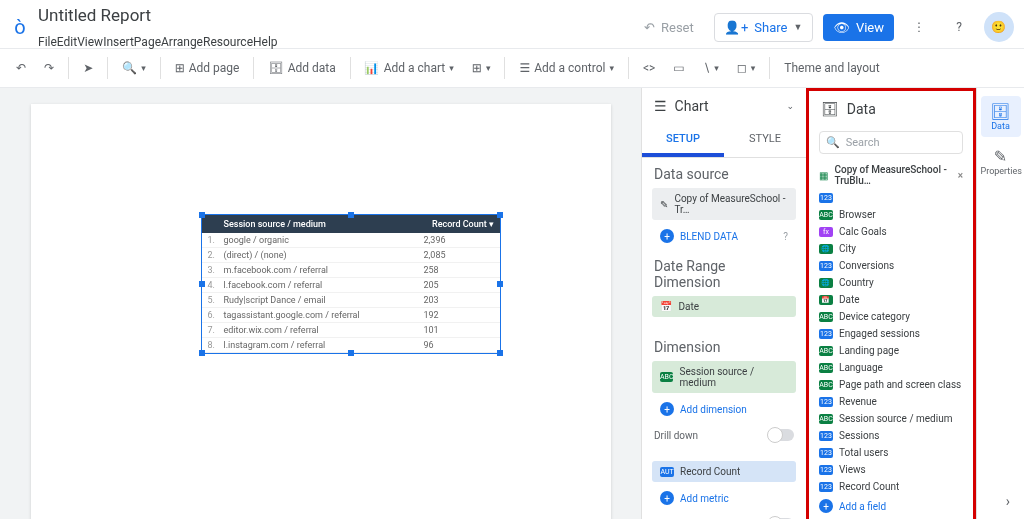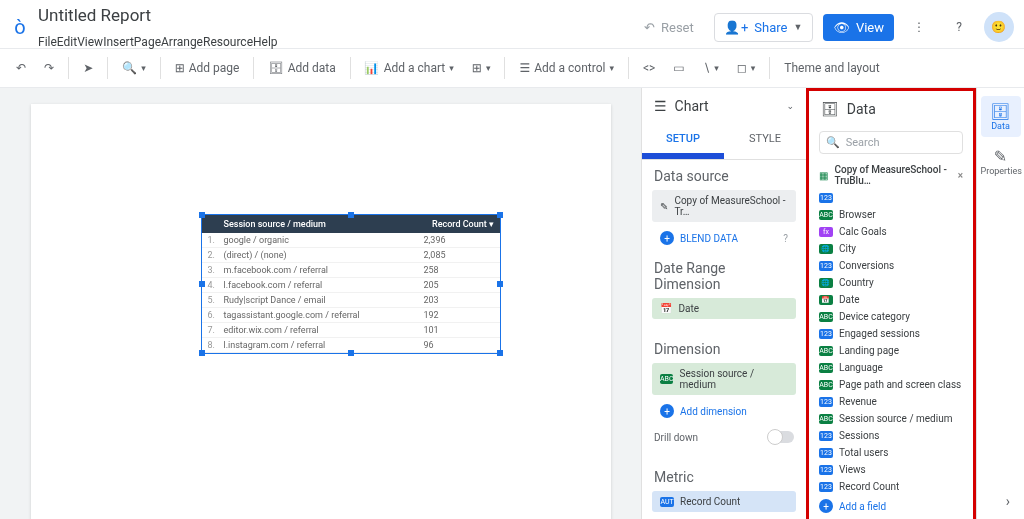--- a/index.html
+++ b/index.html
@@ -28,21 +28,21 @@
   .sel-handle { position:absolute; width:6px; height:6px; background:#1a73e8; }
   .th-row { background:#2d3e50; color:#fff; display:flex; padding:4px 6px; font-weight:500;}
   .th-row .c1{width:16px;} .th-row .c2{flex:1;} .th-row .c3{width:70px; text-align:right;}
   .tr { display:flex; padding:2px 6px; color:#666; border-bottom:1px solid #f1f1f1;}
   .tr .c1{width:16px; color:#999;} .tr .c2{flex:1;} .tr .c3{width:70px; text-align:left;}
   .table-footer{ text-align:right; padding:2px 6px; font-size:8px; color:#888;}
   .chart-panel { width:165px; border-left:1px solid #e0e0e0; display:flex; flex-direction:column; overflow:auto; font-size:11px;}
   .panel-header { display:flex; align-items:center; gap:8px; padding:10px 12px; font-size:14px; color:#3c4043;}
   .tabs { display:flex; border-bottom:1px solid #e0e0e0;}
   .tab { flex:1; text-align:center; padding:8px 0; font-size:11px; color:#5f6368; cursor:pointer;}
-  .tab.active { color:#1a73e8; border-bottom:6px solid #1d4ed8; font-weight:500;}
+  .tab.active { color:#1a73e8; border-bottom:4px solid #1d4ed8; font-weight:500;}
   .section-label { padding:8px 12px 4px; color:#5f6368; font-size:14px;}
   .chip { margin:2px 10px; padding:5px 8px; border-radius:3px; font-size:10px; display:flex; align-items:center; gap:6px;}
   .chip.grey{ background:#eceef0;}
   .chip.green{ background:#d7ead9;}
   .chip.blue{ background:#d5e4f7;}
   .chip.add{ color:#1a73e8; cursor:pointer;}
   .plus-circle{ width:14px; height:14px; border-radius:50%; background:#1a73e8; color:#fff; display:inline-flex; align-items:center; justify-content:center; font-size:10px;}
   .toggle{ width:26px; height:12px; background:#dadce0; border-radius:10px; position:relative;}
   .toggle::after{content:""; position:absolute; width:14px; height:14px; background:#fff; border:1px solid #ccc; border-radius:50%; top:-2px; left:-1px;}
   .row-sw{ display:flex; justify-content:space-between; align-items:center; padding:6px 12px; font-size:10px; color:#5f6368;}
@@ -215,21 +215,20 @@
       </div>
     <div class="chip add">
         <span class="plus-circle">+</span> 
         <span>Add dimension</span>
       </div>
     <div class="row-sw">
         <span>Drill down</span>
         <div class="toggle"></div>
       </div>
     <div class="divider"></div>
-    <div class="section-label">Metric</div>
     <div class="chip blue">
         <span class="field-icon" style="background:#1a73e8">AUT</span> 
         <span>Record Count</span>
       </div>
     <div class="chip add">
         <span class="plus-circle">+</span> 
         <span>Add metric</span>
       </div>
     <div class="row-sw">
         <span>Optional metrics</span>

